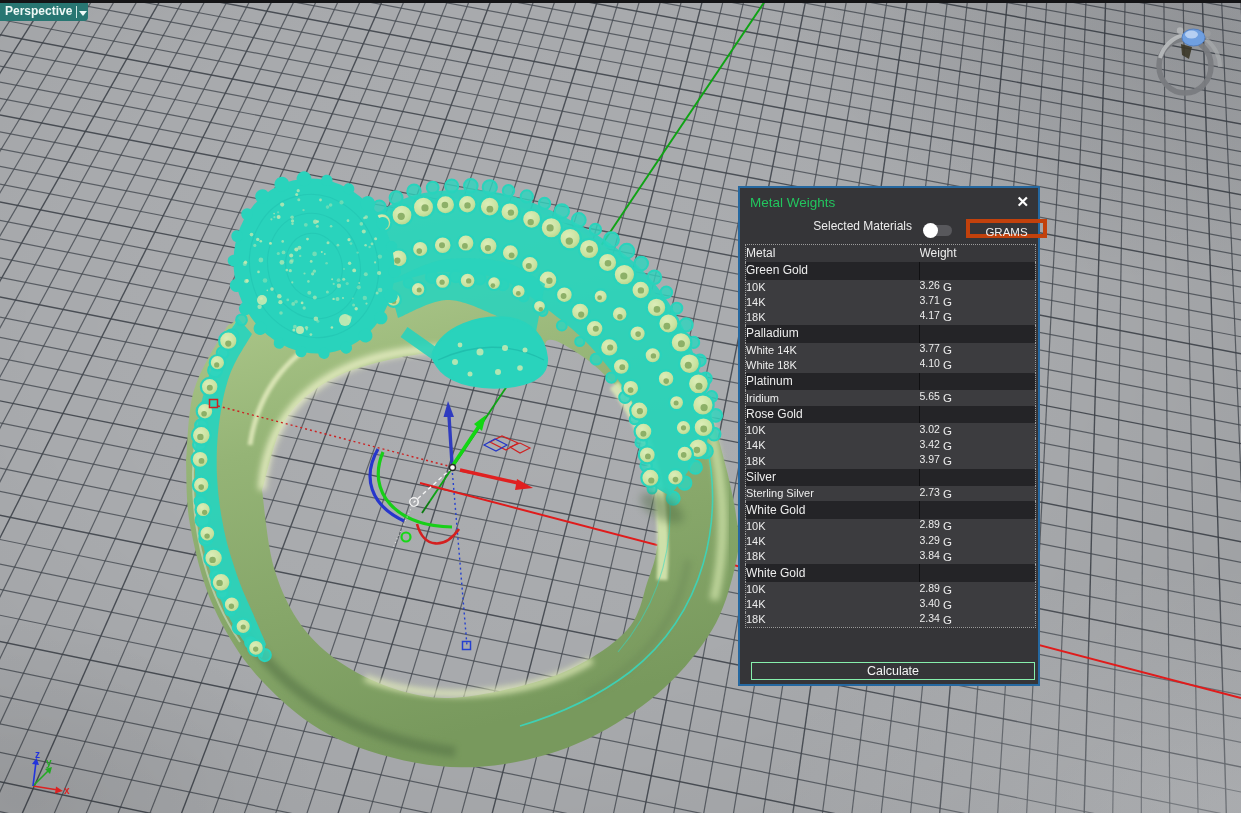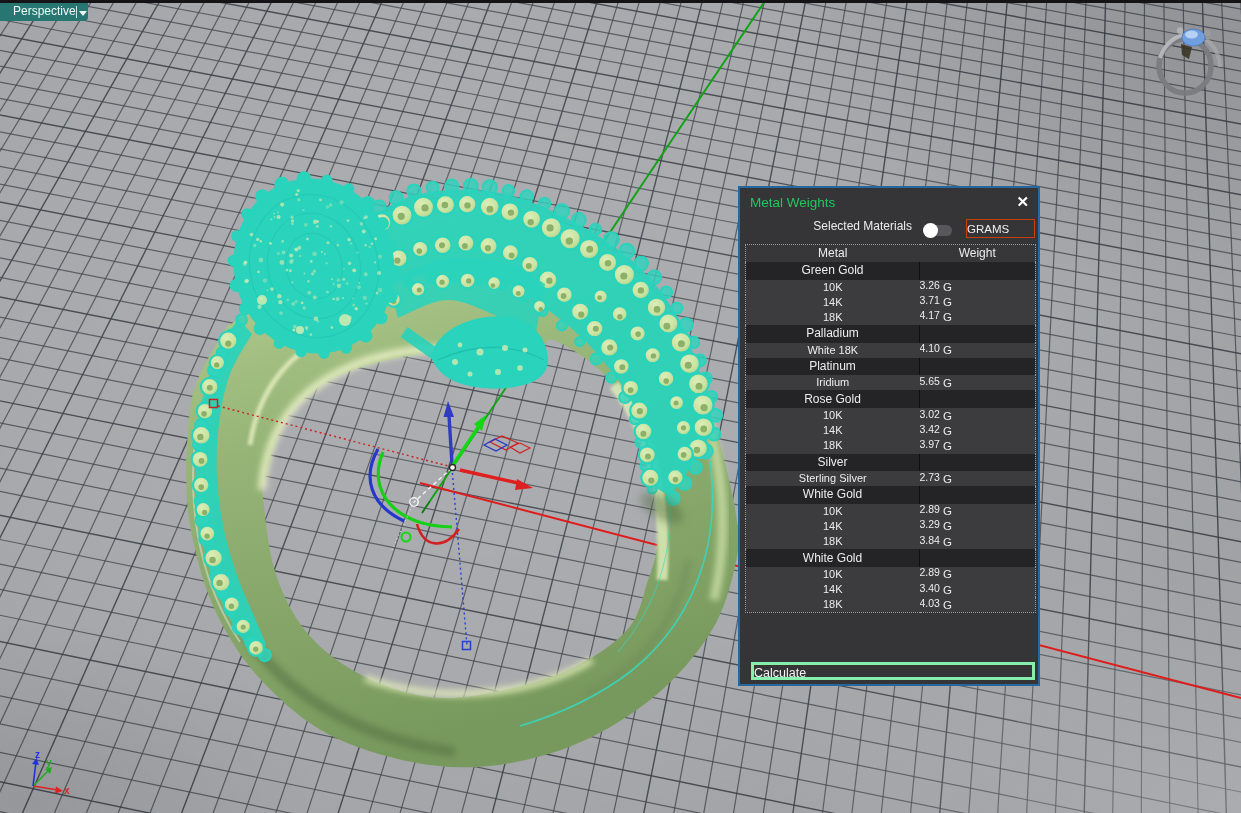--- a/index.html
+++ b/index.html
@@ -1,41 +1,41 @@
 <!DOCTYPE html>
 <html><head><meta charset="utf-8"><title>Perspective</title>
 <style>
 *{margin:0;padding:0;box-sizing:border-box}
 html,body{width:1241px;height:813px;overflow:hidden;background:#a8aaad;font-family:"Liberation Sans",sans-serif}
 #stage{position:absolute;left:0;top:0;width:1241px;height:813px;overflow:hidden}
 #bgsvg,#scene{position:absolute;left:0;top:0}
 #vig{position:absolute;left:0;top:0;width:1241px;height:813px;pointer-events:none;
  background:radial-gradient(ellipse 700px 420px at 96% 4%, rgba(20,25,35,0.10), rgba(0,0,0,0) 60%),radial-gradient(ellipse 750px 380px at 99% 99%, rgba(186,188,191,0.38), rgba(0,0,0,0) 62%),radial-gradient(ellipse 500px 300px at 2% 98%, rgba(0,0,0,0.07), rgba(0,0,0,0) 60%),radial-gradient(ellipse 820px 600px at 40% 42%, rgba(255,255,255,0.05), rgba(0,0,0,0) 55%, rgba(0,0,0,0.05) 100%);}
 #topbar{position:absolute;left:0;top:0;width:1241px;height:3px;background:#141416}
-#ptab{position:absolute;left:0;top:3px;width:88px;height:18px;background:#287672;border-radius:0 0 4px 0;color:#eef8f6;font-size:12px;font-weight:normal;line-height:17px;padding-left:13px}
+#ptab{position:absolute;left:0;top:3px;width:88px;height:18px;background:#287672;border-radius:0 0 4px 0;color:#eef8f6;font-size:12px;font-weight:bold;line-height:17px;padding-left:5px}
 #ptab .sep{position:absolute;left:76px;top:3px;width:1px;height:12px;background:#cfe8e6}
 #ptab .tri{position:absolute;left:79px;top:8px;width:0;height:0;border-left:4px solid transparent;border-right:4px solid transparent;border-top:5px solid #eef8f6}
 #panel{position:absolute;left:738px;top:186px;width:302px;height:500px;background:#353538;border:2px solid #2568a0;color:#ededed}
 #panel .title{position:absolute;left:10px;top:7px;font-size:13.5px;color:#22c55e}
 #panel .close{position:absolute;right:9px;top:5px;font-size:15px;font-weight:bold;color:#fff}
 #panel .selmat{position:absolute;left:52px;top:31px;width:120px;font-size:12px;text-align:right}
 #panel .toggle{position:absolute;left:184px;top:37px;width:28px;height:11px;background:#58585c;border-radius:6px}
 #panel .knob{position:absolute;left:-1px;top:-2px;width:15px;height:15px;background:#fff;border-radius:50%}
-#panel .grams{position:absolute;left:226px;top:31px;width:69px;height:19px;border:1px solid #c2410c;font-size:11.5px;line-height:18px;color:#f0f0f0}
+#panel .grams{position:absolute;left:226px;top:31px;width:81px;height:19px;border:4px solid #c2410c;font-size:11.5px;text-align:center;line-height:18px;color:#f0f0f0}
 #panel table{position:absolute;left:5px;top:56px;width:291px;border-collapse:collapse;table-layout:fixed;border:1px dotted #9a9a9a}
-#panel td{height:15.2px;padding:0;font-size:11.5px;line-height:15px;text-align:center;vertical-align:middle;overflow:hidden;white-space:nowrap}
+#panel td{height:15.2px;padding:0;font-size:11.5px;line-height:15px;vertical-align:middle;overflow:hidden;white-space:nowrap}
 #panel .c1{width:174px}
 #panel tr.hd td{background:#37373a;font-size:12px;height:17.5px}
 #panel tr.sec td{background:#242427;font-size:12px;height:17.5px}
 #panel tr.sec td.c1{border-right:1px solid #101012}
 #panel tr.val td{background:#3c3c3f;font-size:11px}
 #panel td.c2{text-align:left;padding-right:38px}
 #panel td.c2 .num{display:inline-block;font-size:10.5px;position:relative;top:-1.5px}
 #panel td.c2 .g{font-size:11.5px;margin-left:3px;position:relative;top:0.5px}
-#panel .calc{position:absolute;left:11px;top:474px;width:284px;height:18px;border:3px solid #86efac;font-size:12.5px;line-height:16px;color:#f4f4f4}
+#panel .calc{position:absolute;left:11px;top:474px;width:284px;height:18px;border:1px solid #86efac;font-size:12.5px;text-align:center;line-height:16px;color:#f4f4f4}
 </style></head>
 <body>
 <div id="stage">
 <svg id="bgsvg" width="1241" height="813" viewBox="0 0 1241 813">
       <line x1="-30.0" y1="-23.4" x2="-25.5" y2="-30.0" stroke="#454a51" stroke-width="1.2" opacity="0.8"></line>
       <line x1="-30.0" y1="10.5" x2="-2.6" y2="-30.0" stroke="#454a51" stroke-width="1.2" opacity="0.8"></line>
       <line x1="-30.0" y1="45.6" x2="20.2" y2="-30.0" stroke="#454a51" stroke-width="1.2" opacity="0.8"></line>
       <line x1="-30.0" y1="82.1" x2="42.9" y2="-30.0" stroke="#454a51" stroke-width="1.2" opacity="0.8"></line>
       <line x1="-30.0" y1="120.0" x2="65.6" y2="-30.0" stroke="#3f444b" stroke-width="1.4" opacity="0.9"></line>
       <line x1="-30.0" y1="159.3" x2="88.1" y2="-30.0" stroke="#454a51" stroke-width="1.2" opacity="0.8"></line>
@@ -655,20 +655,24 @@
           </tr>
           <tr class="val">
             <td class="c1">18K</td>
             <td class="c2"><span class="num">4.17</span><span class="g">G</span></td>
           </tr>
           <tr class="sec">
             <td class="c1">Palladium</td>
             <td class="c2s"></td>
           </tr>
           <tr class="val">
+            <td class="c1">White 14K</td>
+            <td class="c2"><span class="num">3.77</span><span class="g">G</span></td>
+          </tr>
+          <tr class="val">
             <td class="c1">White 18K</td>
             <td class="c2"><span class="num">4.10</span><span class="g">G</span></td>
           </tr>
           <tr class="sec">
             <td class="c1">Platinum</td>
             <td class="c2s"></td>
           </tr>
           <tr class="val">
             <td class="c1">Iridium</td>
             <td class="c2"><span class="num">5.65</span><span class="g">G</span></td>
@@ -720,20 +724,20 @@
           <tr class="val">
             <td class="c1">10K</td>
             <td class="c2"><span class="num">2.89</span><span class="g">G</span></td>
           </tr>
           <tr class="val">
             <td class="c1">14K</td>
             <td class="c2"><span class="num">3.40</span><span class="g">G</span></td>
           </tr>
           <tr class="val">
             <td class="c1">18K</td>
-            <td class="c2"><span class="num">4.03</span><span class="g">G</span></td>
+            <td class="c2"><span class="num">2.34</span><span class="g">G</span></td>
           </tr>
         </tbody>
       </table>
  <div class="calc">Calculate</div>
 </div>
 <div id="topbar"></div>
 <div id="ptab">Perspective<div class="sep"></div><div class="tri"></div></div>
 </div>
 </body></html>

